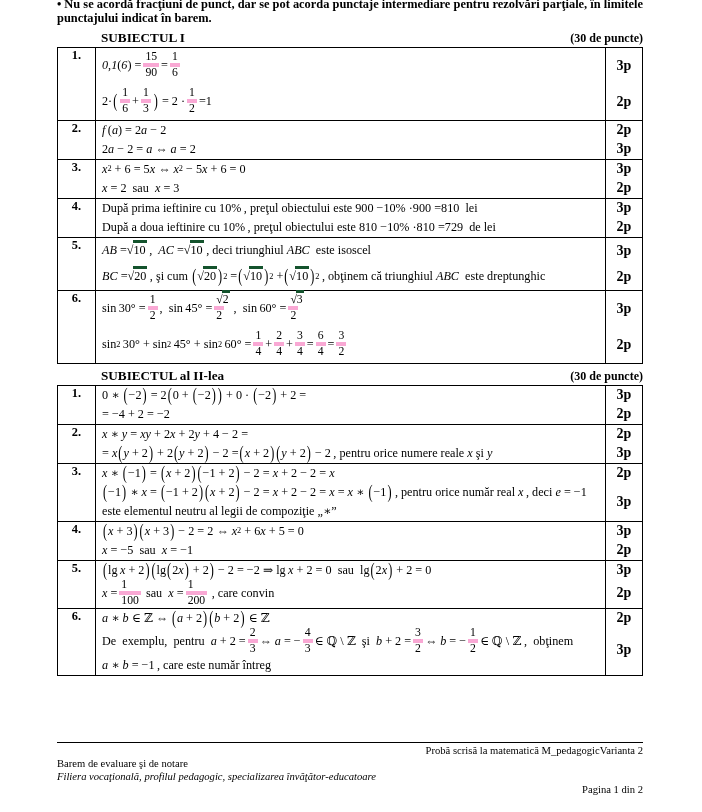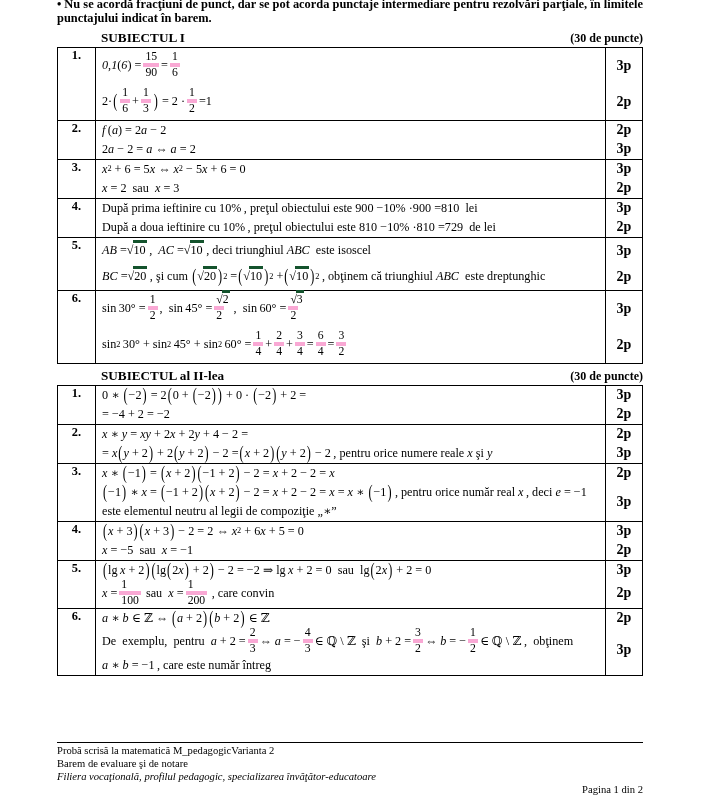--- a/index.html
+++ b/index.html
@@ -144,21 +144,21 @@
     font-size: 10.6px;
     line-height: 1.22;
   }
   .footer hr {
     border: none;
     border-top: 1px solid #000;
     margin: 0 0 2px 0;
   }
   .frow {
     display: flex;
-    justify-content: flex-start;
+    justify-content: flex-end;
   }
   .fc { text-align: right; }
   .fi { font-style: italic; }
 </style>
 </head>
 <body>
 
 <div class="page">
   <div class="content">
 

